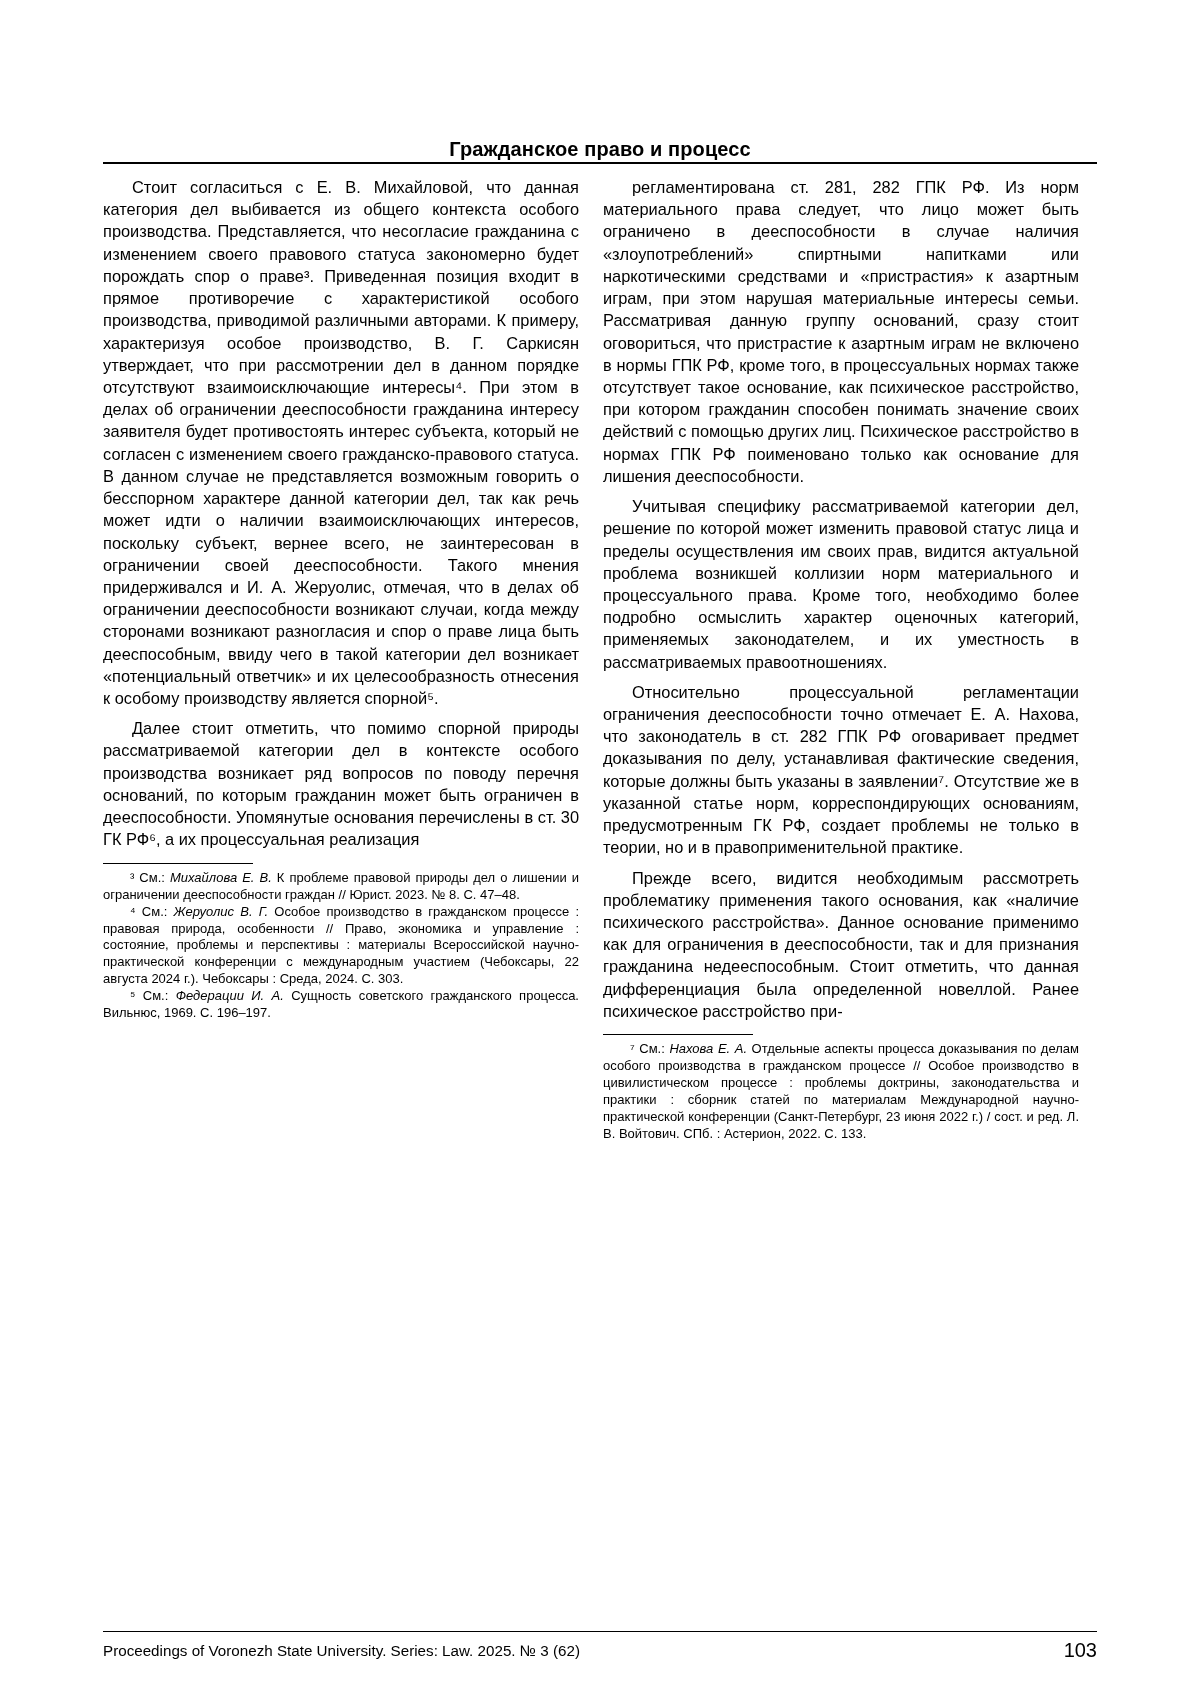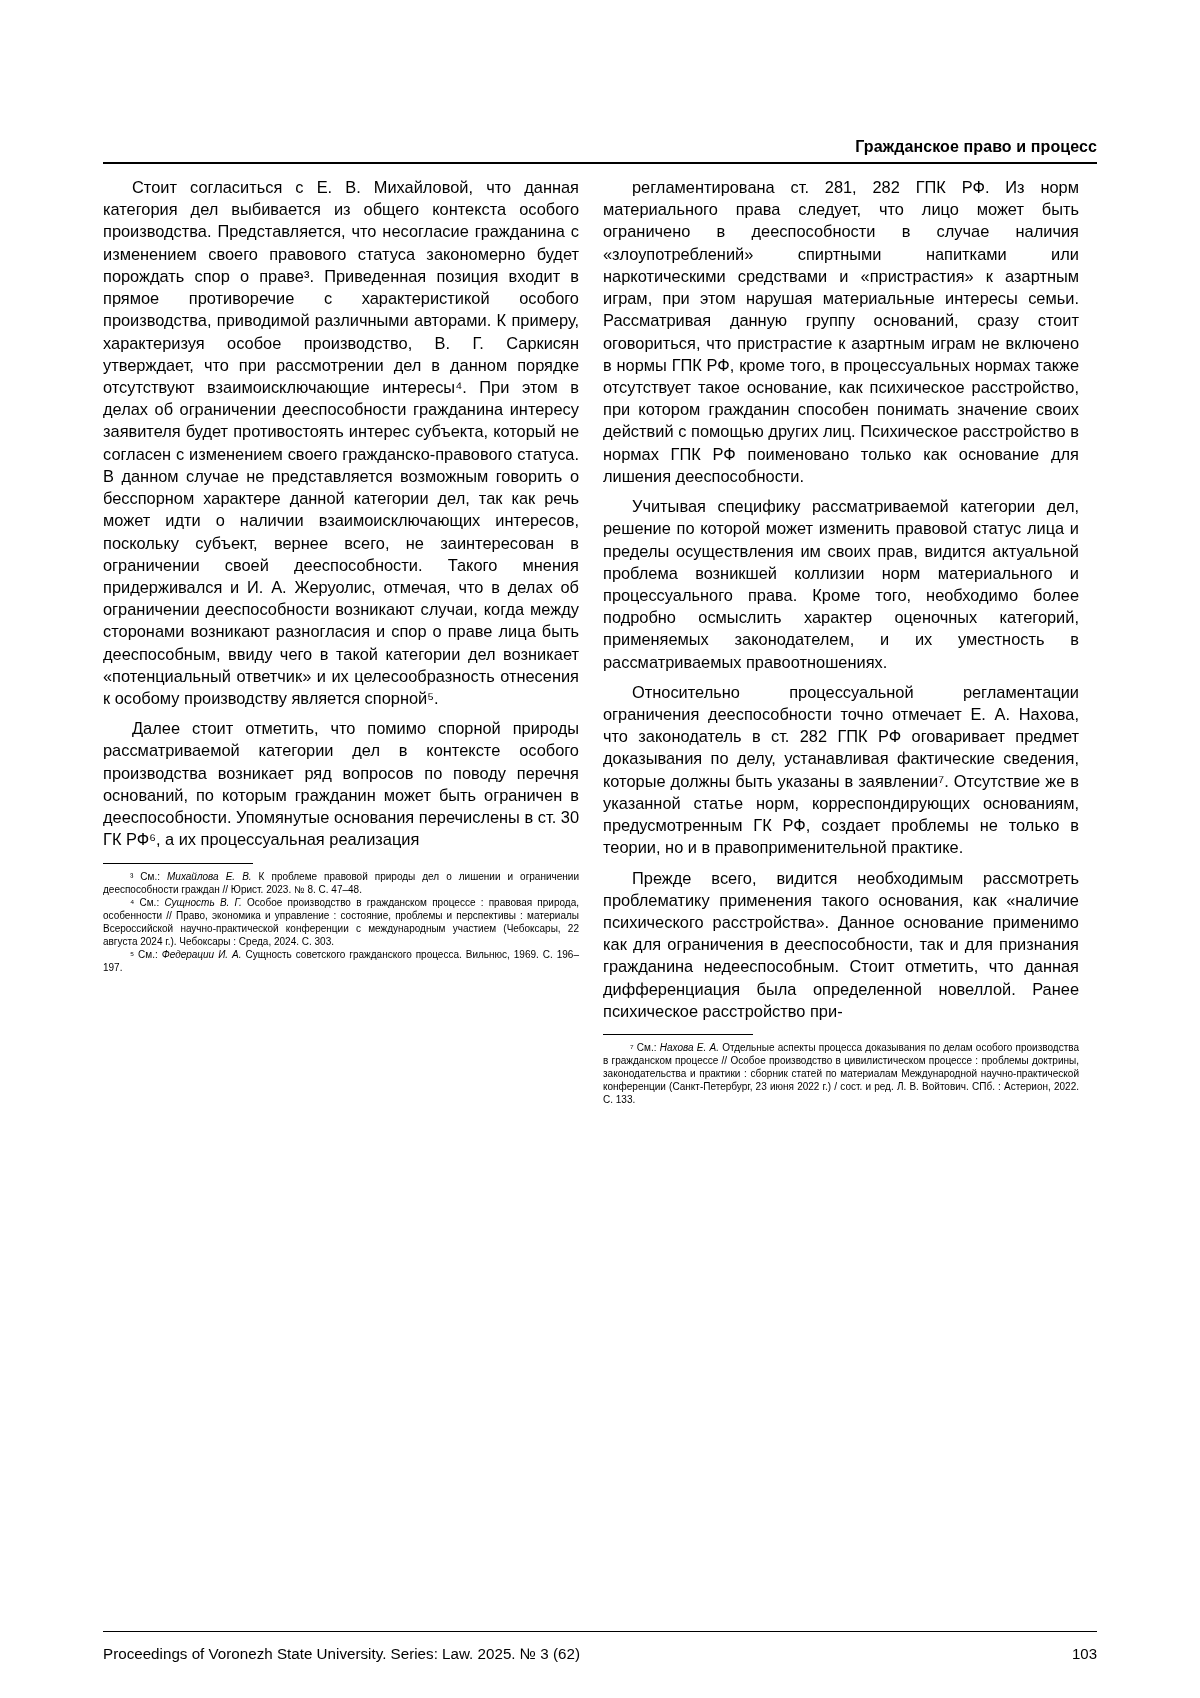--- a/index.html
+++ b/index.html
@@ -20,22 +20,22 @@
     box-sizing: border-box;
     padding: 0;
     overflow: hidden;
   }
   
   .running-head {
     position: absolute;
     top: 138px;
     left: 103px;
     width: 994px;
-    text-align: right;
-    font-size: 16px;
+    text-align: center;
+    font-size: 20px;
     font-weight: bold;
     letter-spacing: 0.1px;
   }
   .head-rule {
     position: absolute;
     top: 162px;
     left: 103px;
     width: 994px;
     height: 1.6px;
     background: #000000;
@@ -64,21 +64,21 @@
   .body-text p + p { margin-top: 8px; }
   
   .fn-rule {
     width: 150px;
     height: 1.3px;
     background: #000000;
     margin: 12px 0 6px 0;
   }
   .footnotes p {
     margin: 0;
-    font-size: 10px;
+    font-size: 13px;
     line-height: 1.3;
     text-align: justify;
     text-indent: 27px;
   }
   .footnotes .it { font-style: italic; }
   
   .foot-rule {
     position: absolute;
     bottom: 66px;
     left: 103px;
@@ -89,41 +89,41 @@
   .footer {
     position: absolute;
     bottom: 36px;
     left: 103px;
     width: 994px;
     display: flex;
     justify-content: space-between;
     align-items: center;
     font-size: 15.2px;
   }
-  .footer .page-num { font-size: 15px; }
+  .footer .page-num { font-size: 20px; }
 </style>
 </head>
 <body>
 
 <div class="page">
 
   <div class="running-head">Гражданское право и процесс</div>
   <div class="head-rule"></div>
 
   <div class="columns">
 
     <div class="col">
       <div class="body-text">
         <p>Стоит согласиться с Е. В. Михайловой, что данная категория дел выбивается из общего контекста особого производства. Представляется, что несогласие гражданина с изменением своего правового статуса закономерно будет порождать спор о праве³. Приведенная позиция входит в прямое противоречие с характеристикой особого производства, приводимой различными авторами. К примеру, характеризуя особое производство, В. Г. Саркисян утверждает, что при рассмотрении дел в данном порядке отсутствуют взаимоисключающие интересы⁴. При этом в делах об ограничении дееспособности гражданина интересу заявителя будет противостоять интерес субъекта, который не согласен с изменением своего гражданско-правового статуса. В данном случае не представляется возможным говорить о бесспорном характере данной категории дел, так как речь может идти о наличии взаимоисключающих интересов, поскольку субъект, вернее всего, не заинтересован в ограничении своей дееспособности. Такого мнения придерживался и И. А. Жеруолис, отмечая, что в делах об ограничении дееспособности возникают случаи, когда между сторонами возникают разногласия и спор о праве лица быть дееспособным, ввиду чего в такой категории дел возникает «потенциальный ответчик» и их целесообразность отнесения к особому производству является спорной⁵.</p>
         <p>Далее стоит отметить, что помимо спорной природы рассматриваемой категории дел в контексте особого производства возникает ряд вопросов по поводу перечня оснований, по которым гражданин может быть ограничен в дееспособности. Упомянутые основания перечислены в ст. 30 ГК РФ⁶, а их процессуальная реализация</p>
       </div>
       <div class="fn-rule"></div>
       <div class="footnotes">
         <p>³ См.: <span class="it">Михайлова Е. В.</span> К проблеме правовой природы дел о лишении и ограничении дееспособности граждан // Юрист. 2023. № 8. С. 47–48.</p>
-        <p>⁴ См.: <span class="it">Сущность В. Г.</span> Особое производство в гражданском процессе : правовая природа, особенности // Право, экономика и управление : состояние, проблемы и перспективы : материалы Всероссийской научно-практической конференции с международным участием (Чебоксары, 22 августа 2024 г.). Чебоксары : Среда, 2024. С. 303.</p>
+        <p>⁴ См.: <span class="it">Жеруолис В. Г.</span> Особое производство в гражданском процессе : правовая природа, особенности // Право, экономика и управление : состояние, проблемы и перспективы : материалы Всероссийской научно-практической конференции с международным участием (Чебоксары, 22 августа 2024 г.). Чебоксары : Среда, 2024. С. 303.</p>
         <p>⁵ См.: <span class="it">Федерации И. А.</span> Сущность советского гражданского процесса. Вильнюс, 1969. С. 196–197.</p>
       </div>
     </div>
 
     <div class="col">
       <div class="body-text">
         <p>регламентирована ст. 281, 282 ГПК РФ. Из норм материального права следует, что лицо может быть ограничено в дееспособности в случае наличия «злоупотреблений» спиртными напитками или наркотическими средствами и «пристрастия» к азартным играм, при этом нарушая материальные интересы семьи. Рассматривая данную группу оснований, сразу стоит оговориться, что пристрастие к азартным играм не включено в нормы ГПК РФ, кроме того, в процессуальных нормах также отсутствует такое основание, как психическое расстройство, при котором гражданин способен понимать значение своих действий с помощью других лиц. Психическое расстройство в нормах ГПК РФ поименовано только как основание для лишения дееспособности.</p>
         <p>Учитывая специфику рассматриваемой категории дел, решение по которой может изменить правовой статус лица и пределы осуществления им своих прав, видится актуальной проблема возникшей коллизии норм материального и процессуального права. Кроме того, необходимо более подробно осмыслить характер оценочных категорий, применяемых законодателем, и их уместность в рассматриваемых правоотношениях.</p>
         <p>Относительно процессуальной регламентации ограничения дееспособности точно отмечает Е. А. Нахова, что законодатель в ст. 282 ГПК РФ оговаривает предмет доказывания по делу, устанавливая фактические сведения, которые должны быть указаны в заявлении⁷. Отсутствие же в указанной статье норм, корреспондирующих основаниям, предусмотренным ГК РФ, создает проблемы не только в теории, но и в правоприменительной практике.</p>
         <p>Прежде всего, видится необходимым рассмотреть проблематику применения такого основания, как «наличие психического расстройства». Данное основание применимо как для ограничения в дееспособности, так и для признания гражданина недееспособным. Стоит отметить, что данная дифференциация была определенной новеллой. Ранее психическое расстройство при-</p>

